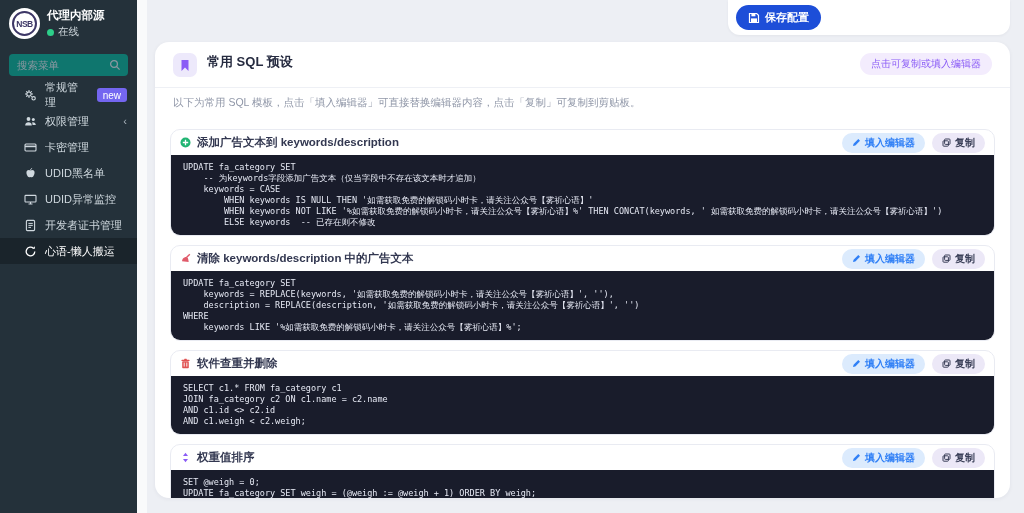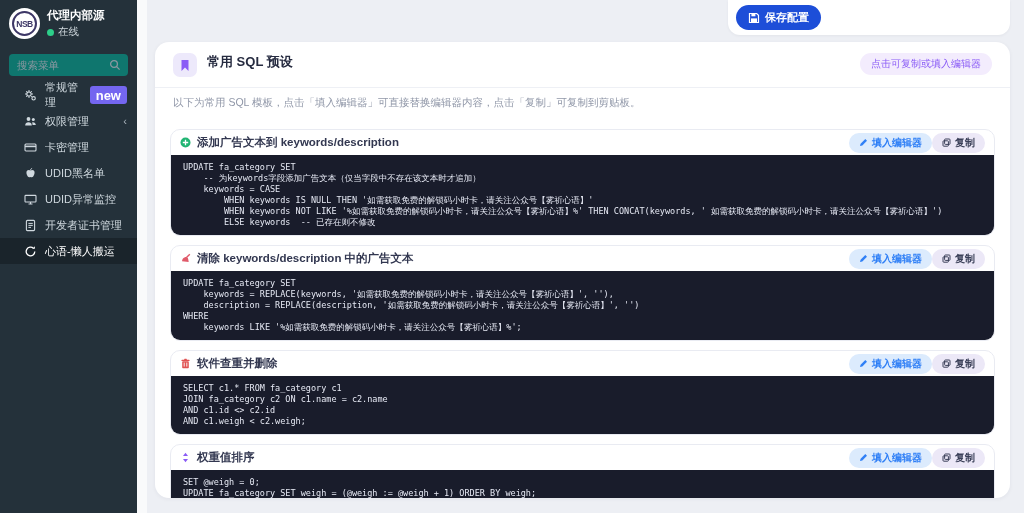--- a/index.html
+++ b/index.html
@@ -19,42 +19,42 @@
   .dot { width:7px; height:7px; border-radius:50%; background:#2dce89; }
   .search-wrap { margin:9px 9px 6px 9px; position:relative; }
   .search-input { width:100%; height:22px; background:#0f766e; border:none; border-radius:4px; color:#c6d0d7;
                   font-size:10.5px; padding:0 22px 0 8px; outline:none; font-family:"Liberation Sans",sans-serif; }
   .search-input::placeholder { color:#8a97a0; }
   .search-ico { position:absolute; right:7px; top:5px; width:12px; height:12px; }
   .nav { margin-top:6px; }
   .nav-item { height:26px; display:flex; align-items:center; gap:8px; padding:0 10px 0 24px; font-size:11px; color:#cfd8de; cursor:pointer; position:relative; }
   .nav-item .n-ico { width:13px; height:13px; flex:0 0 auto; display:flex; align-items:center; justify-content:center; }
   .nav-item.active { background:#1a242b; color:#ffffff; }
-  .badge-new { margin-left:auto; background:#7466f0; color:#fff; font-size:13px; font-weight:bold; border-radius:3px; padding:1.5px 6px; }
+  .badge-new { margin-left:auto; background:#7466f0; color:#fff; font-size:10px; font-weight:normal; border-radius:3px; padding:1.5px 6px; }
   .chev { margin-left:auto; color:#a8b3bb; font-size:11px; }
 
   
   .topcard { position:absolute; left:728px; top:0; width:282px; height:35px; background:#ffffff; border-radius:0 0 12px 12px; z-index:1;
              box-shadow:0 1px 3px rgba(30,40,60,.05); display:flex; align-items:center; padding-left:8px; }
   .save-btn { display:inline-flex; align-items:center; gap:5px; background:#1d4ed8; color:#fff; border:none; cursor:pointer;
               font-size:11px; font-weight:bold; border-radius:999px; padding:5px 12px; font-family:"Liberation Sans",sans-serif;text-align:right; }
 
   
   .maincard { position:absolute; left:155px; top:42px; width:855px; height:456px; background:#ffffff; border-radius:14px;
               box-shadow:0 1px 4px rgba(30,40,60,.06); z-index:1; overflow:hidden; }
   .mc-header { display:flex; align-items:flex-start; padding:11px 18px 10px 18px; border-bottom:1px solid #eef0f5; }
   .bm-chip { width:24px; height:24px; border-radius:7px; background:#ede9fb; display:flex; align-items:center; justify-content:center; margin-right:10px; }
   .mc-title { font-size:13px; font-weight:bold; color:#262b40; }
   .hint-pill { margin-left:auto; background:#f3ecfd; color:#8b5cf6; font-size:10px; padding:4px 11px; border-radius:999px; }
   .mc-subtitle { padding:8px 18px 2px 18px; font-size:10.5px; color:#9097a8; }
   .sections { padding:8px 15px 14px 15px; }
   .section { border:1px solid #e9ebf2; border-radius:10px; margin-top:9px; overflow:hidden; background:#fff; }
   .sec-head { display:flex; align-items:center; gap:6px; padding:5px 9px; height:25px; }
   .sec-title { font-size:11.5px; font-weight:bold; color:#323750; }
-  .sec-btns { margin-left:auto; display:flex; align-items:center; }
+  .sec-btns { margin-left:auto; display:flex; align-items:center; gap:7px; }
   .btn-fill { display:inline-flex; align-items:center; gap:4px; background:#dcebfd; color:#2f7ff6; border:none; cursor:pointer;
               font-size:10px; font-weight:bold; border-radius:999px; padding:3px 10px; font-family:"Liberation Sans",sans-serif; }
   .btn-copy { display:inline-flex; align-items:center; gap:4px; background:#ece8f7; color:#3a3f58; border:none; cursor:pointer;
               font-size:10px; font-weight:bold; border-radius:999px; padding:3px 10px; font-family:"Liberation Sans",sans-serif; }
   pre.code { background:#191c2b; color:#e6e9f4; font-family:"DejaVu Sans Mono", monospace; font-size:8.5px; line-height:11px;
              padding:7px 12px; white-space:pre; overflow:hidden; }
   .s-ico { width:11px; height:11px; display:flex; align-items:center; justify-content:center; }
 </style>
 </head>
 <body>

